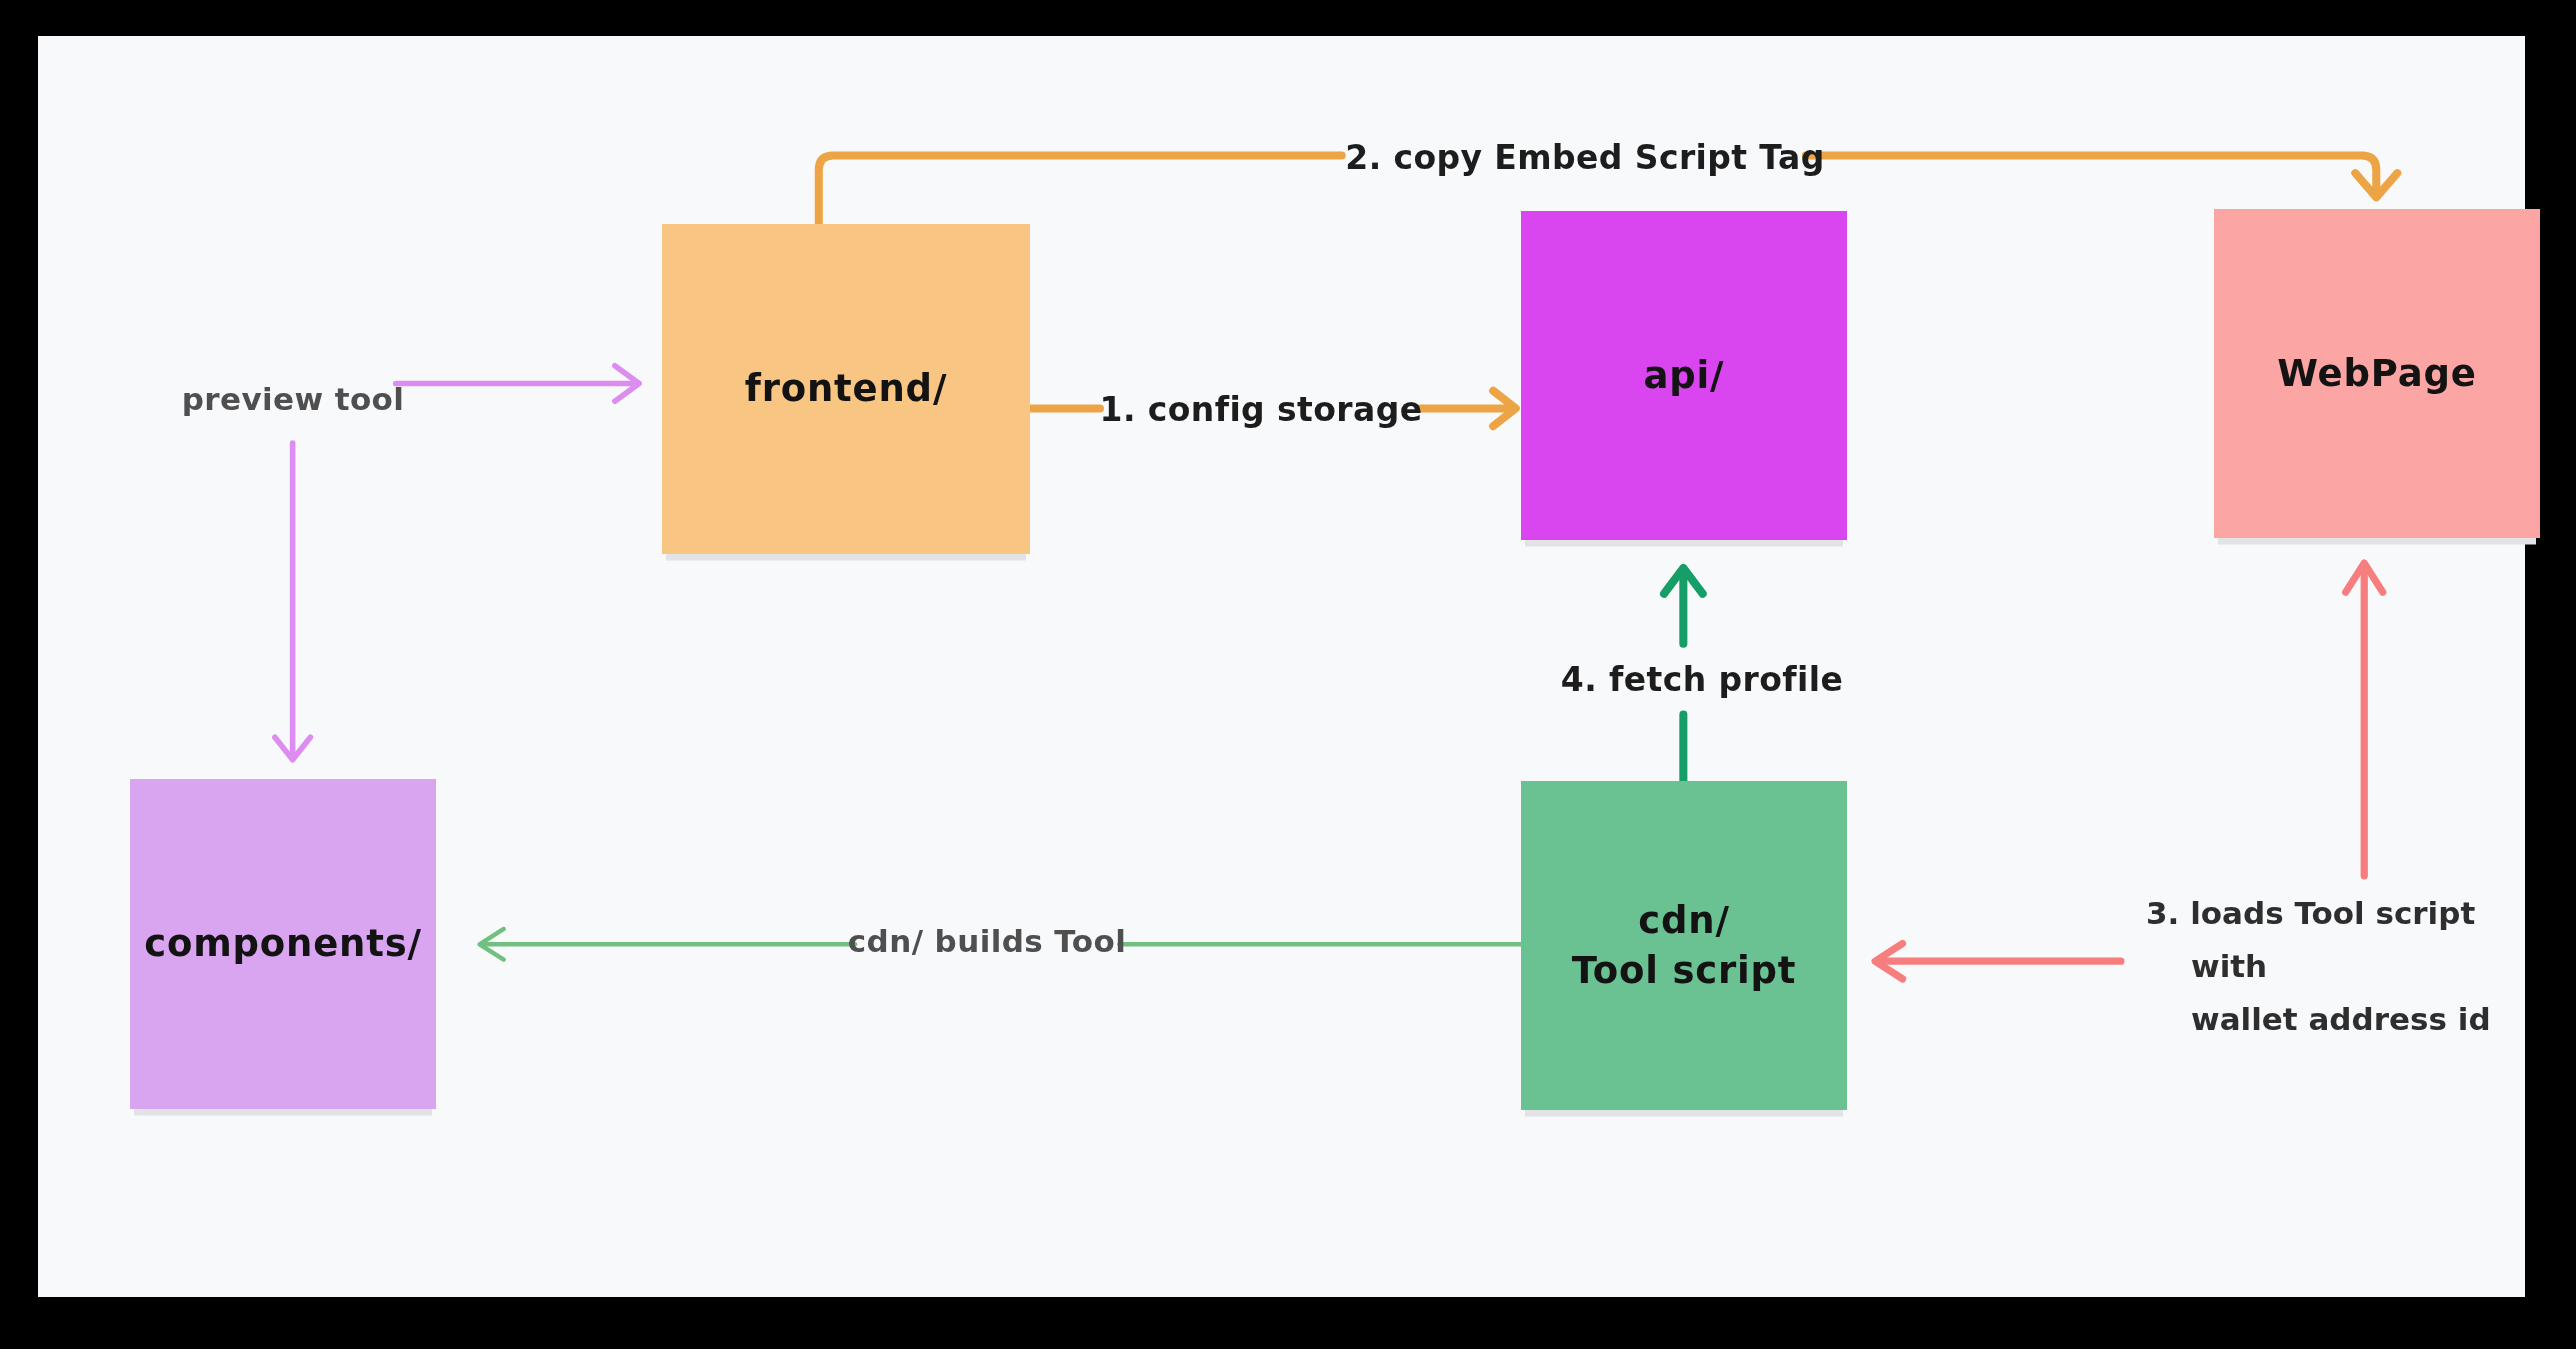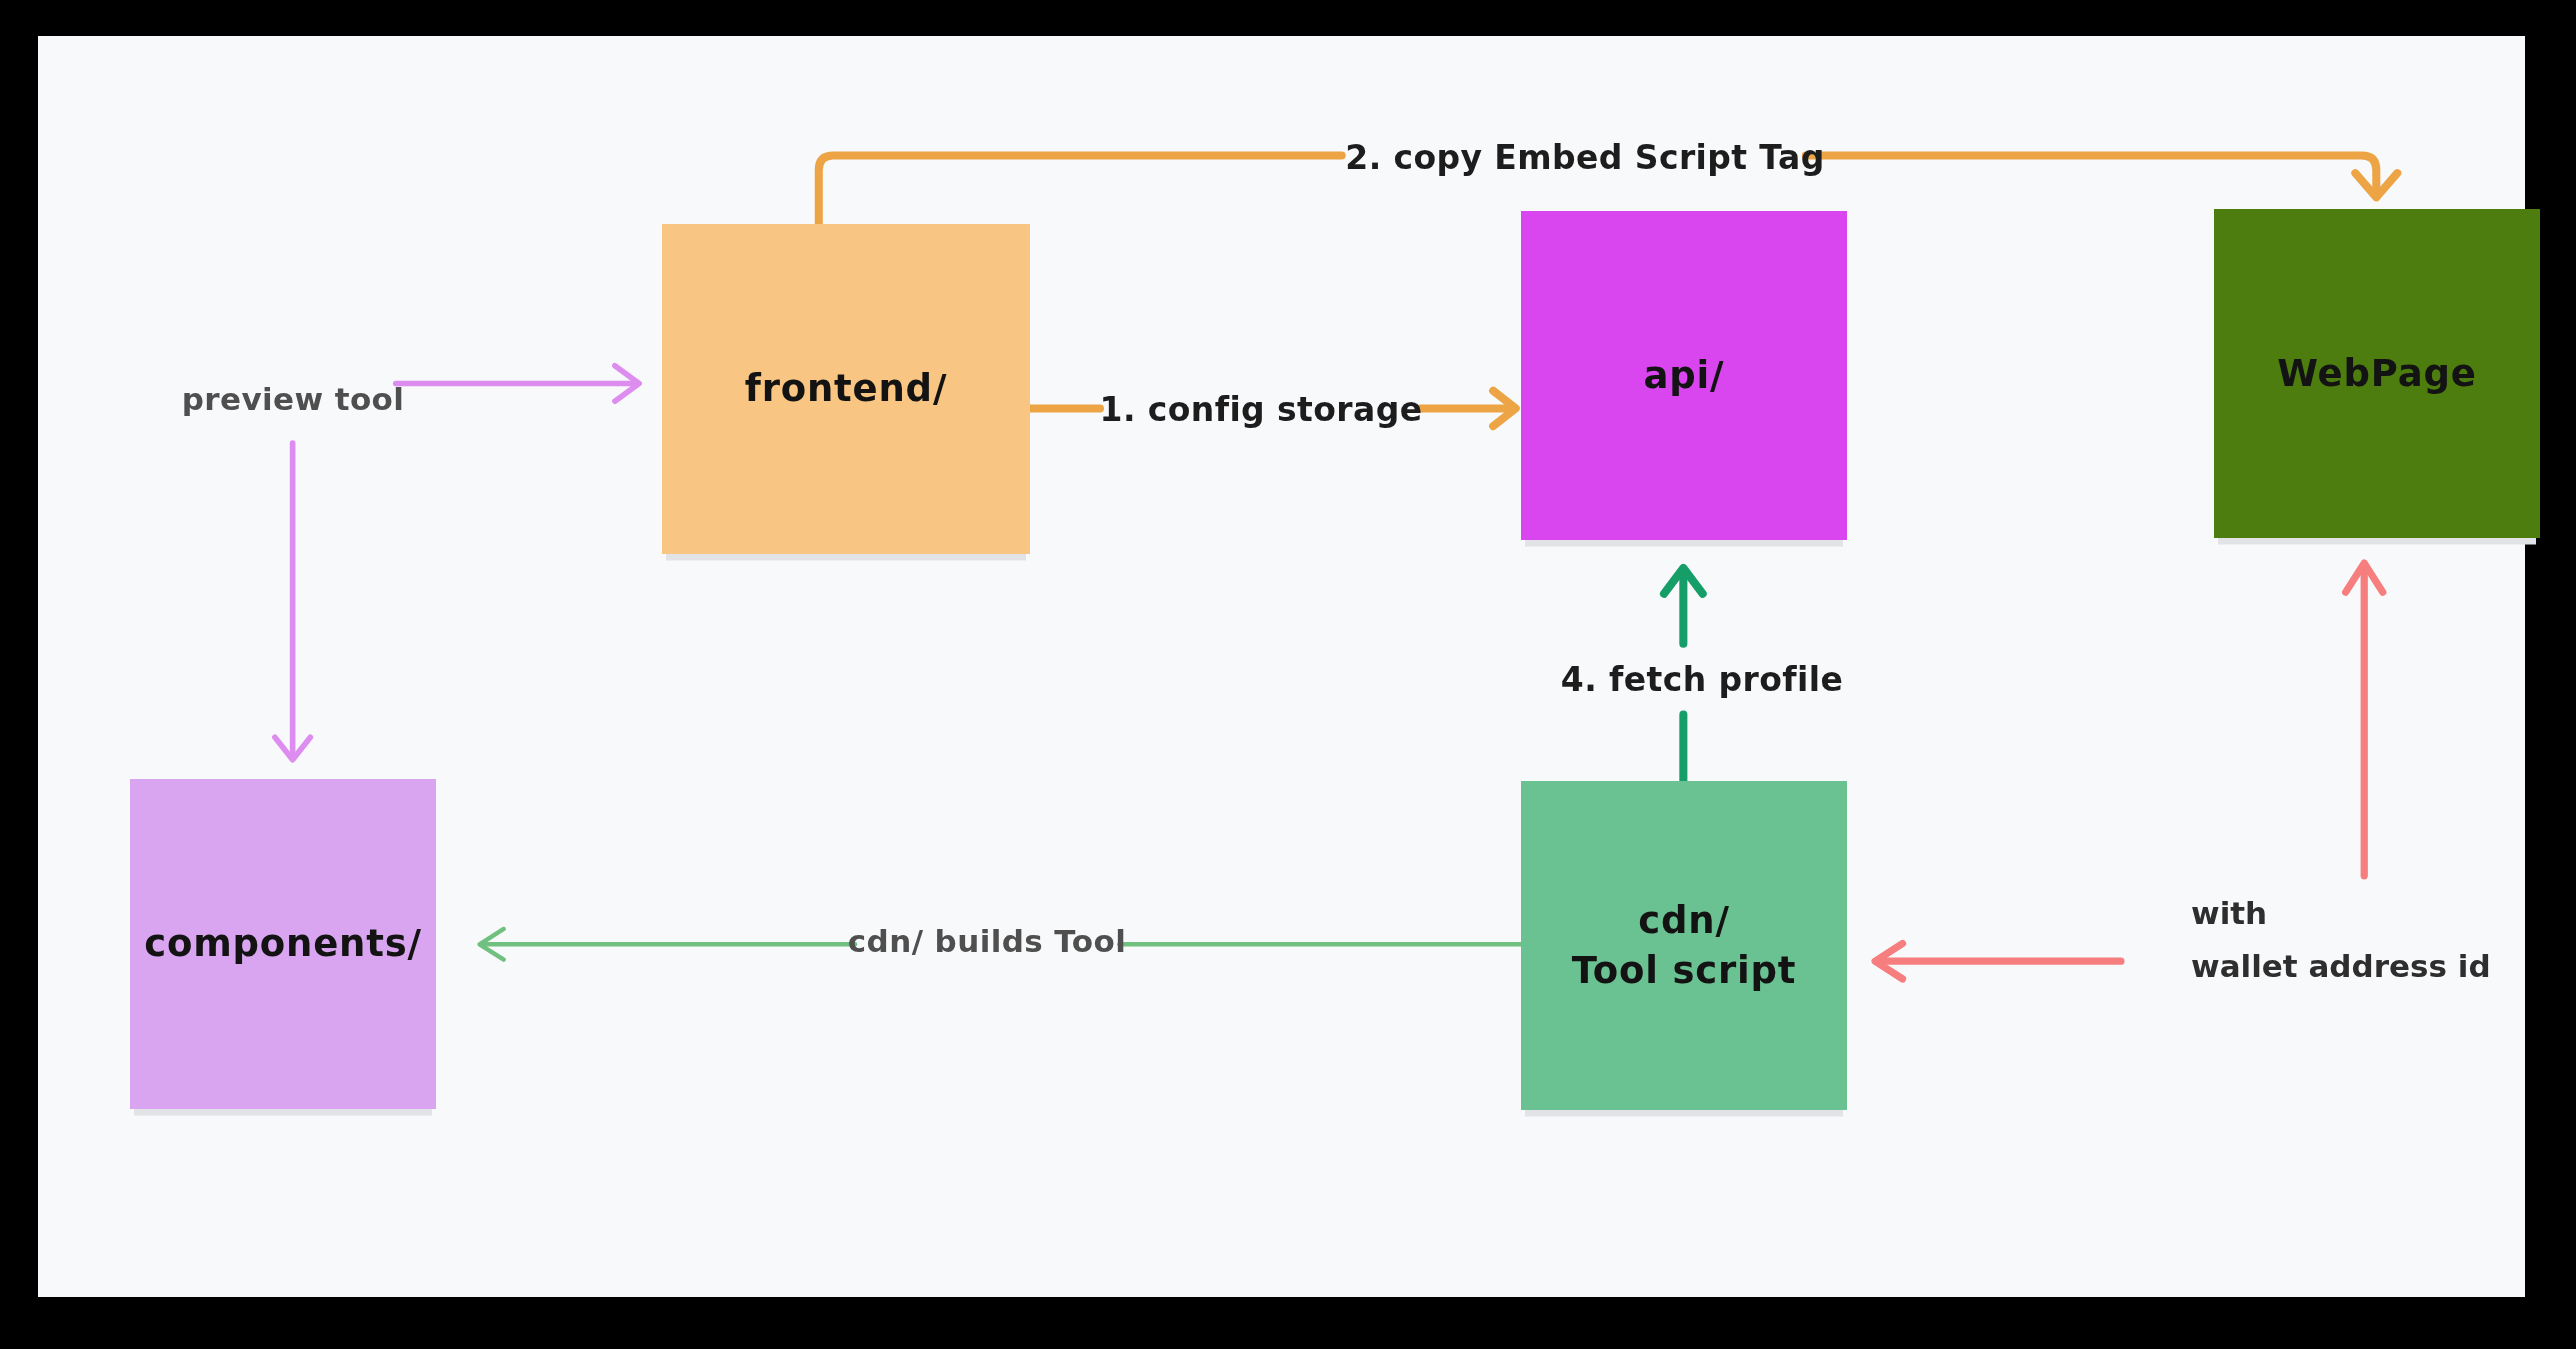--- a/index.html
+++ b/index.html
@@ -148,21 +148,21 @@
     </svg>
 
     <div class="node" style="left: 624px; top: 188px; width: 368px; height: 330px; background-color: rgb(249, 197, 131);">
       <div class="node-label">frontend/</div>
     </div>
 
     <div class="node" style="left: 1483px; top: 175px; width: 326px; height: 329px; background-color: #d946ef;">
       <div class="node-label">api/</div>
     </div>
 
-    <div class="node" style="left: 2176px; top: 173px; width: 326px; height: 329px; background-color: #4d7c0f;">
+    <div class="node" style="left: 2176px; top: 173px; width: 326px; height: 329px; background-color: #fca5a5;">
       <div class="node-label">WebPage</div>
     </div>
 
     <div class="node" style="left: 92px; top: 743px; width: 306px; height: 330px; background-color: rgb(217, 165, 241);">
       <div class="node-label">components/</div>
     </div>
 
     <div class="node" style="left: 1483px; top: 745px; width: 326px; height: 329px; background-color: rgb(106, 194, 146);">
       <div class="node-label">cdn/</div>
       <div class="node-label">Tool script</div>
@@ -172,20 +172,21 @@
 
     <div class="tag tag-dark" style="left:1223px; top:373px;text-align:right;">1. config storage</div>
 
     <div class="tag tag-dark" style="left:1547px; top:121px;">2. copy Embed Script Tag</div>
 
     <div class="tag tag-dark" style="left:1645px; top:643px;margin-left:19px;">4. fetch profile</div>
 
     <div class="tag tag-gray" style="left:949px; top:905px;">cdn/ builds Tool</div>
 
     <div class="note-block loads-block">
+      <div>3. loads Tool script</div>
       <div class="indent">with</div>
       <div class="indent">wallet address id</div>
     </div>
 
 
   </div>
 </div>
 
 
 </body></html>

